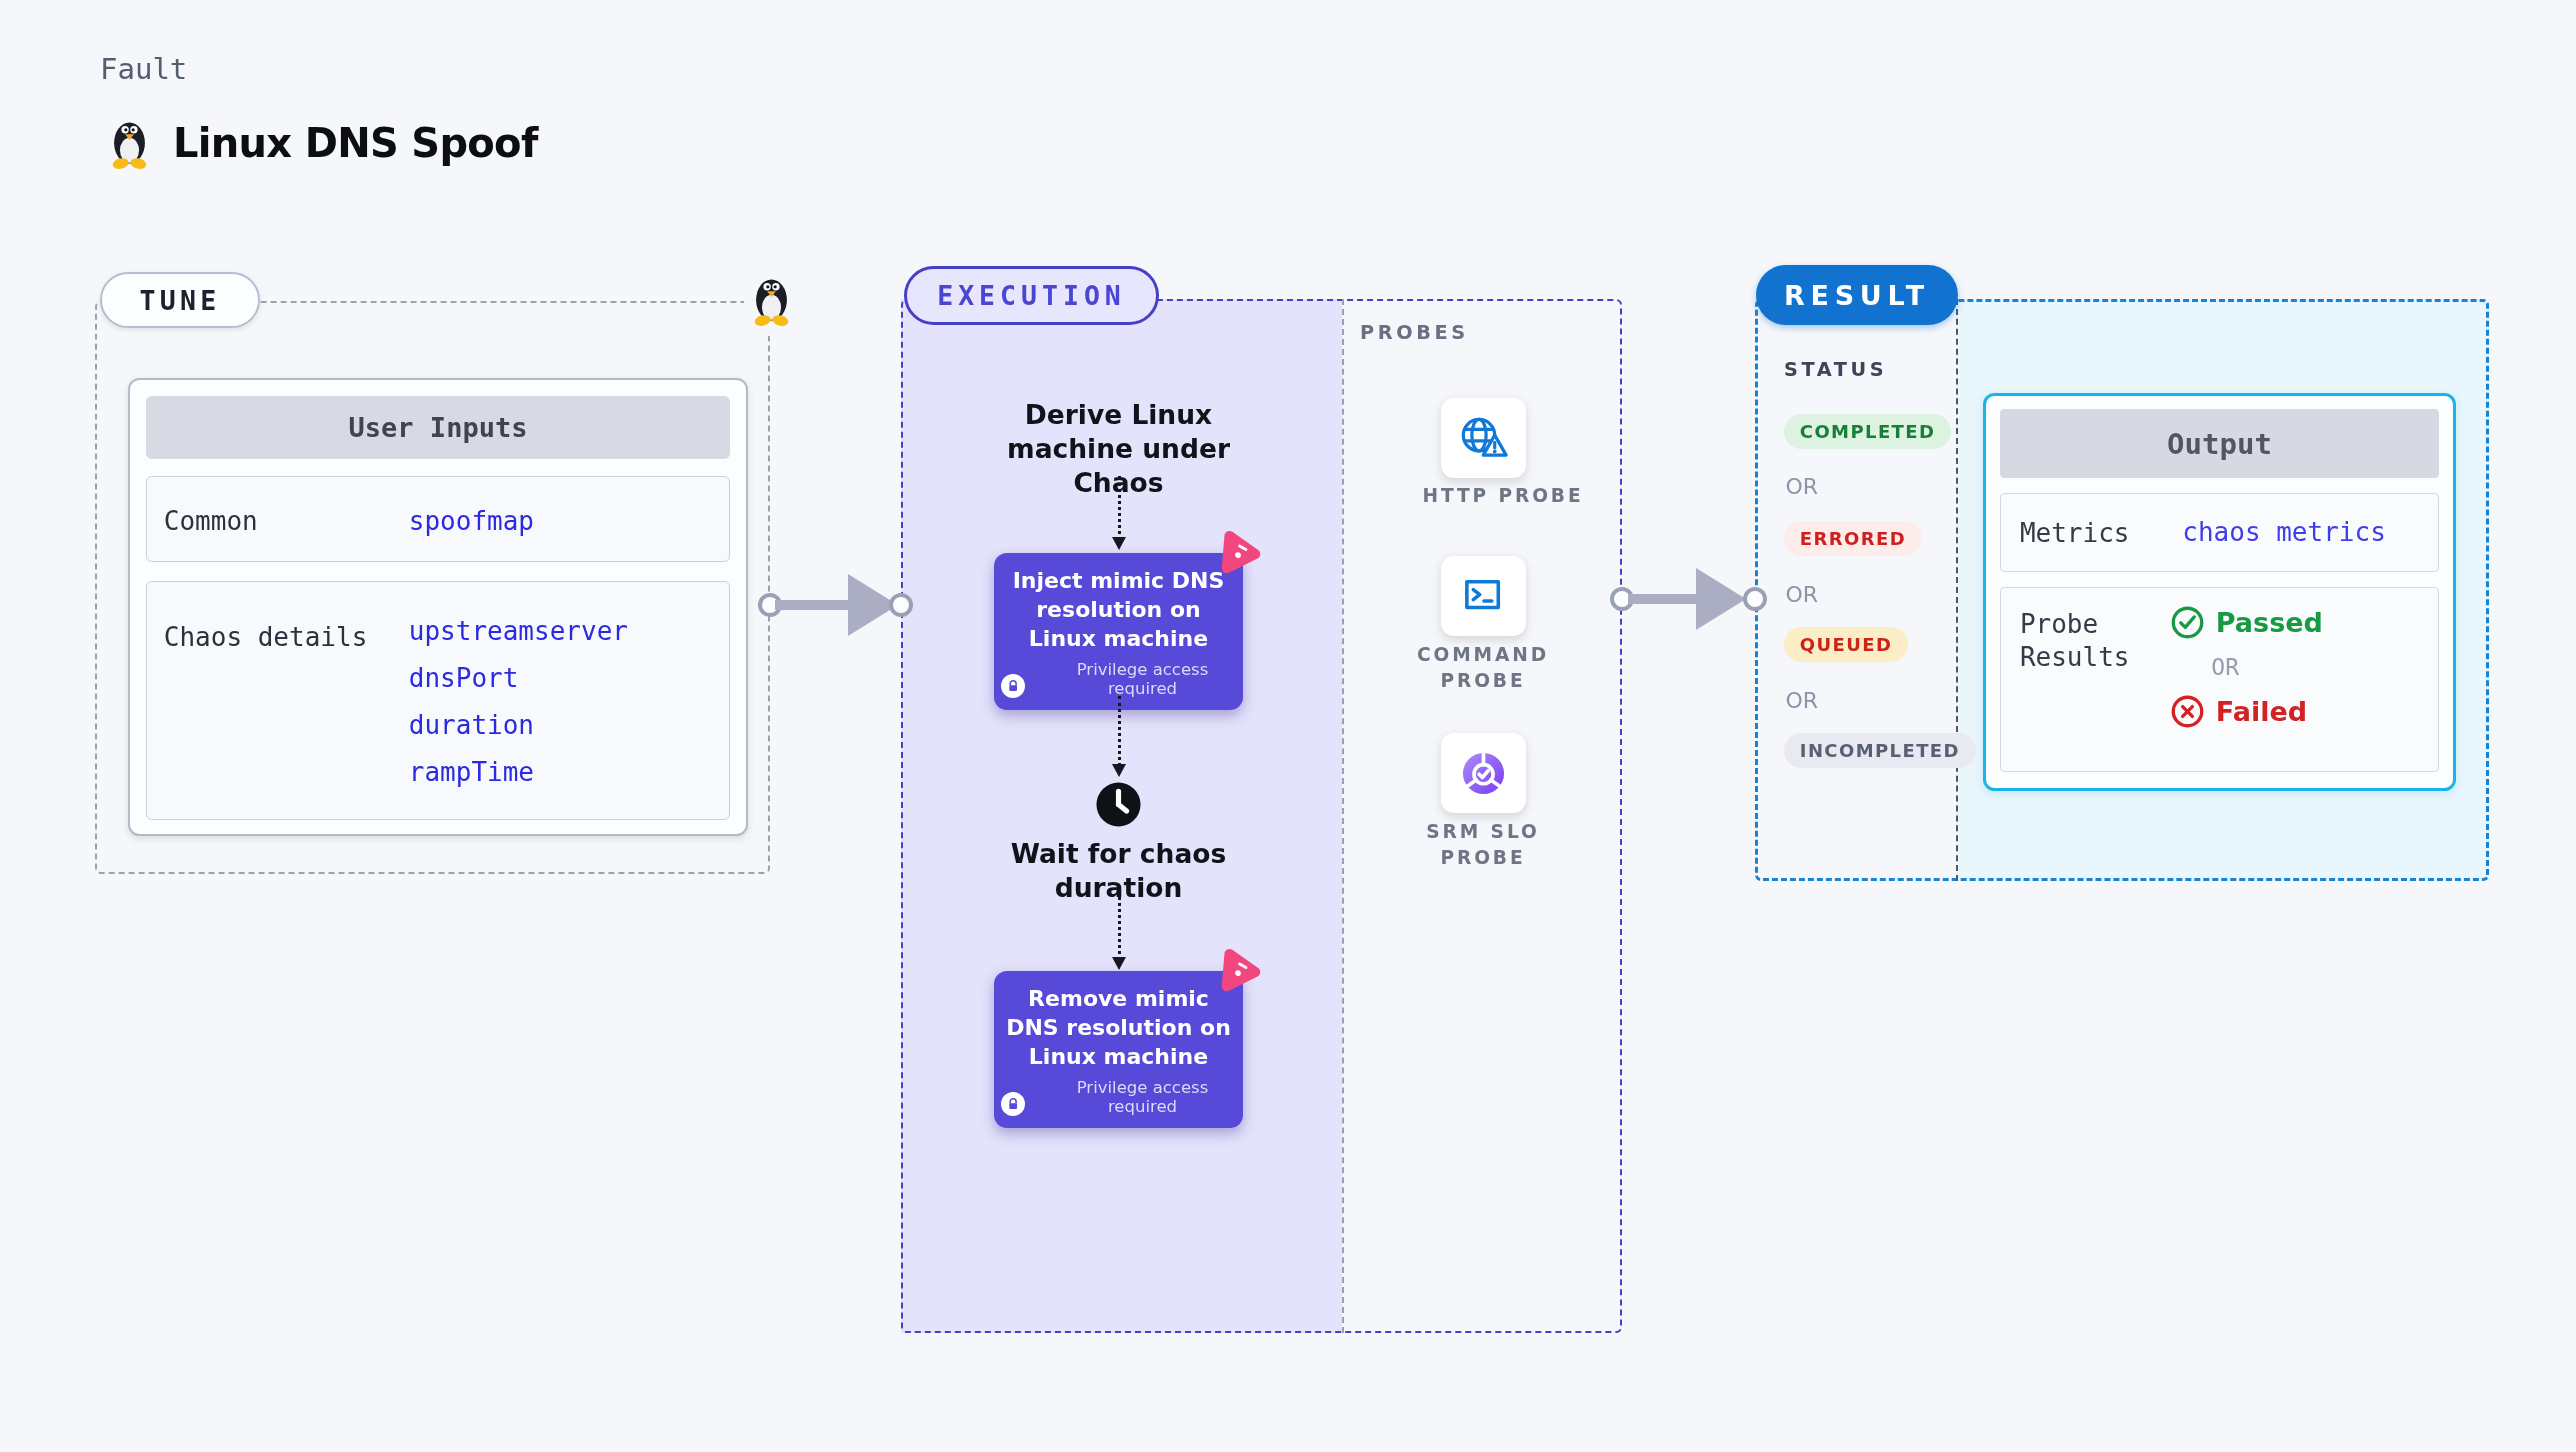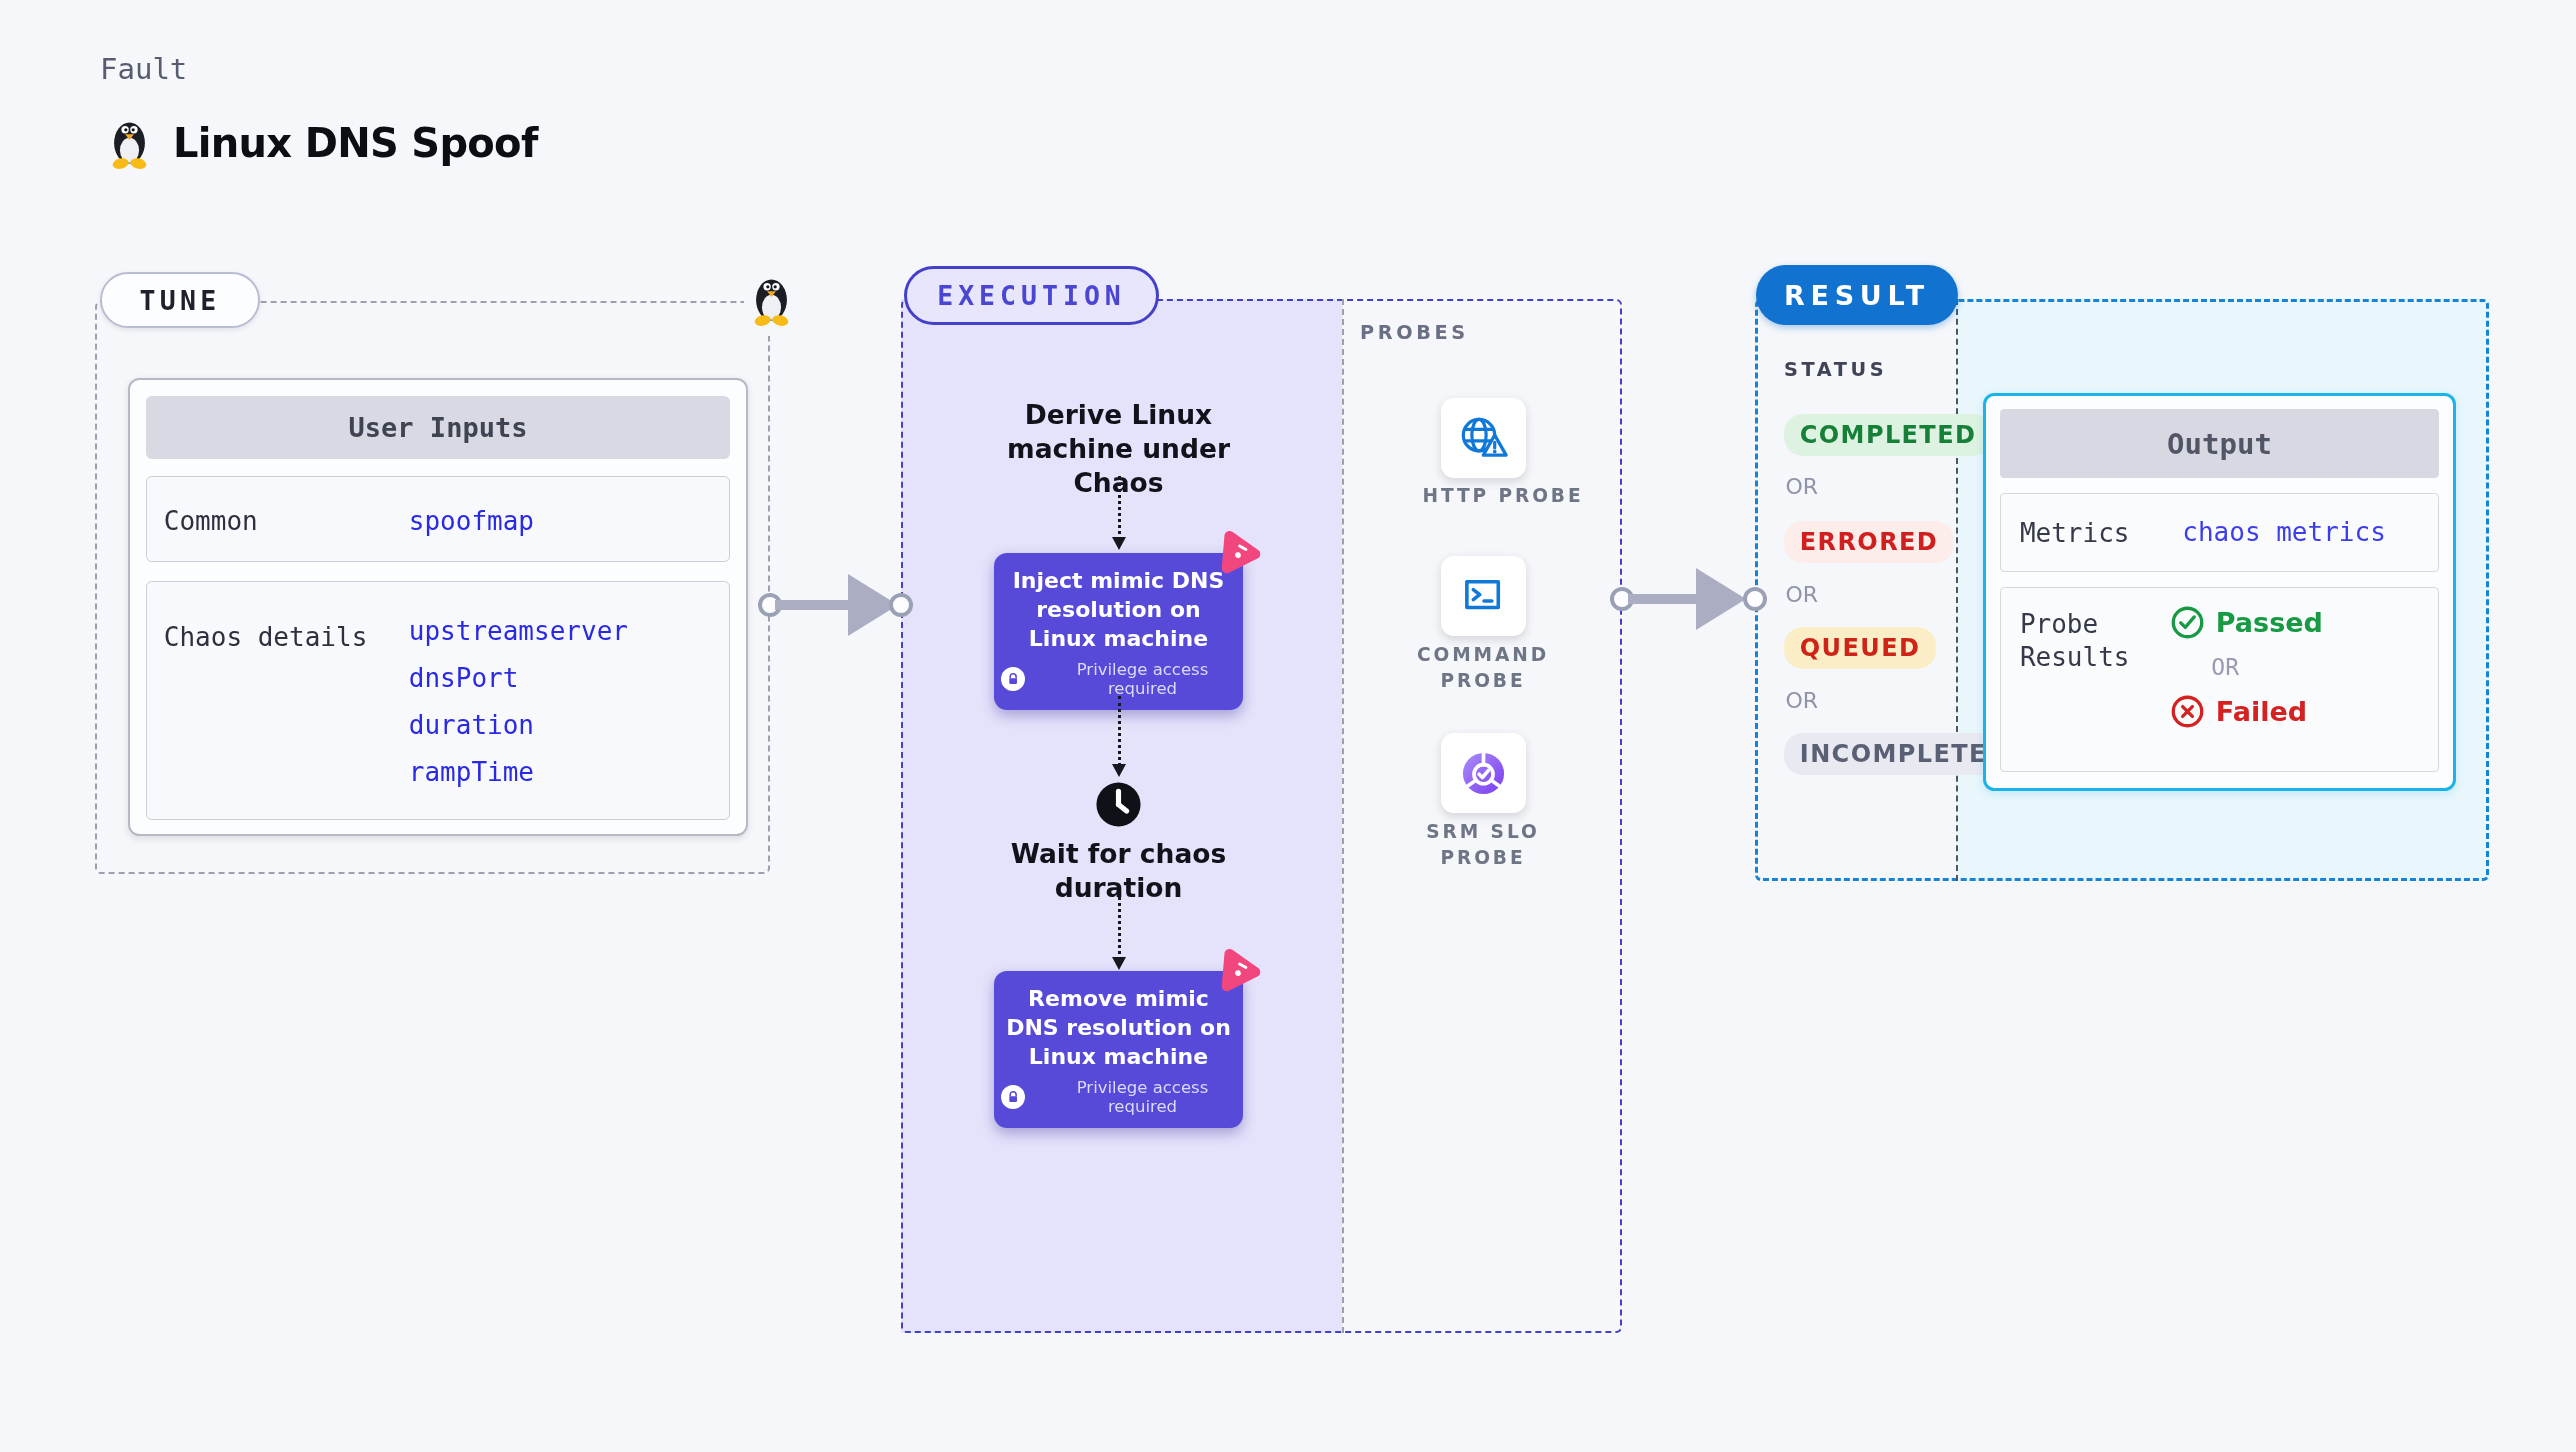--- a/index.html
+++ b/index.html
@@ -62,21 +62,21 @@
     border-left:7.2px solid transparent;border-right:7.2px solid transparent;border-top:13px solid #16181f;}
   .da1{left:1118px;top:476px;height:70px;}
   .da2{left:1118px;top:696px;height:77px;}
   .da3{left:1118px;top:897px;height:69px;}
 
   .chaos-node{position:absolute;left:994px;width:249px;min-height:130px;background:#574ad8;border-radius:13px;
     box-shadow:0 5.7px 13px rgba(54,44,150,.35);z-index:5;padding:13px 7.2px 11.5px;text-align:center;}
   .node-inject{top:553px;}
   .node-remove{top:971px;}
   .chaos-node .ntext{color:#ffffff;font-weight:bold;font-size:22px;line-height:29px;}
-  .priv-row{margin-top:7.2px;display:flex;align-items:center;justify-content:center;gap:24px;}
+  .priv-row{margin-top:7.2px;display:flex;align-items:flex-end;justify-content:center;gap:24px;}
   .priv-row .lockcirc{width:24px;height:24px;border-radius:50%;background:#ffffff;display:flex;align-items:center;justify-content:center;flex:none;}
   .priv-row .ptext{color:#dcdaf8;font-size:16.5px;}
   .pink-logo{position:absolute;width:46px;height:46px;z-index:6;transform:rotate(-8deg);}
   .pl-inject{left:1216px;top:529px;}
   .pl-remove{left:1216px;top:947px;}
   .clock-wrap{position:absolute;left:1095px;top:781px;z-index:5;}
 
   .probe-card{position:absolute;left:1441px;width:85px;height:80px;background:#ffffff;border-radius:13px;
     box-shadow:0 3.6px 10px rgba(40,44,63,.16);display:flex;align-items:center;justify-content:center;z-index:5;}
   .pc-http{top:398px;} .pc-cmd{top:556px;} .pc-srm{top:733px;}
@@ -87,21 +87,21 @@
   
   .result-cyan{position:absolute;left:1956px;top:299px;width:534px;height:582px;background:#e9f6fc;z-index:1;}
   .result-box{left:1755px;top:299px;width:734px;height:582px;border:3.6px dashed #1583d6;z-index:3;}
   .result-divider{position:absolute;left:1956px;top:299px;height:582px;width:0;border-left:2.1px dashed #4e5663;z-index:4;}
   .result-pill{left:1756px;top:265px;width:202px;height:60px;background:#1173cf;
     font-weight:bold;font-size:27px;color:#ffffff;letter-spacing:5.7px;box-shadow:0 2.9px 7.2px rgba(17,115,207,.35);}
 
   .status-col{position:absolute;left:1784px;top:358px;width:165px;z-index:5;}
   .status-title{font-weight:bold;font-size:19.3px;letter-spacing:3.6px;color:#3f4457;}
   .sbadge{position:absolute;left:0;display:inline-block;padding:7.2px 15.8px;border-radius:19px;
-    font-weight:bold;font-size:24px;letter-spacing:1.4px;white-space:nowrap;}
+    font-weight:bold;font-size:18px;letter-spacing:1.4px;white-space:nowrap;}
   .sb-completed{top:56px;background:#def2e1;color:#178038;}
   .sb-errored{top:163px;background:#fcecea;color:#d01f1f;}
   .sb-queued{top:269px;background:#fbeec6;color:#cd2417;}
   .sb-incompleted{top:375px;background:#e8e9f1;color:#5a6073;}
   .or-lbl{position:absolute;left:1.4px;font-size:22px;color:#8e94a9;}
   .or1{top:116px;} .or2{top:224px;} .or3{top:330px;}
 
   .output-panel{position:absolute;left:1983px;top:393px;width:473px;height:398px;background:#fcfdff;
     border:3.6px solid #1ab4e8;border-radius:11.5px;z-index:5;box-shadow:0 2.9px 8.6px rgba(26,180,232,.18);}
   .output-header{position:absolute;left:14.3px;top:13px;right:14.3px;height:69px;background:#d7d8e2;border-radius:4.3px;

